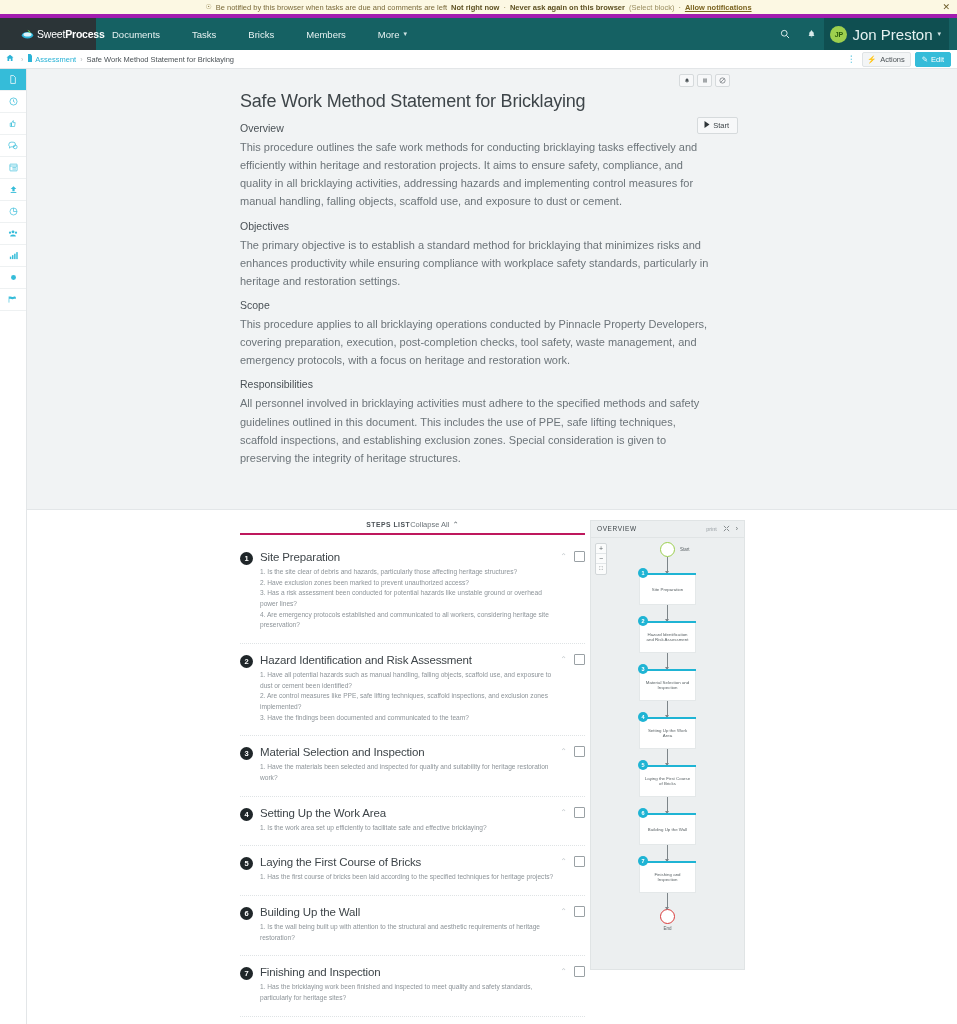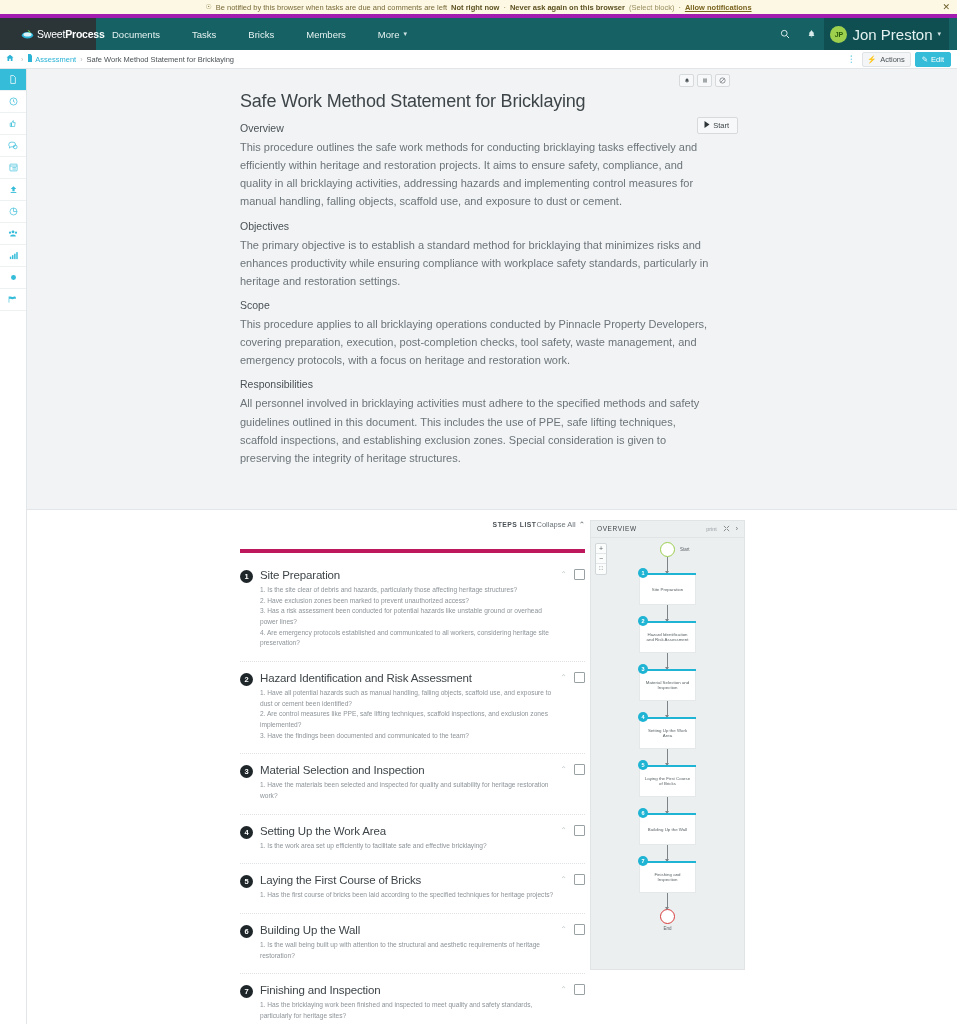--- a/index.html
+++ b/index.html
@@ -141,22 +141,22 @@
     position: absolute; right: -28px; top: 26px;
     background: #f7f8f9; border: 1px solid #d6dadc; border-radius: 2px;
     font-size: 7.5px; color: #3e4549; padding: 3px 8px 3px 6px; cursor: pointer;
     display: flex; align-items: center; gap: 3px;
   }
 
   
   .lower { display: flex; padding-top: 10px; }
   .steps-col { width: 345px; margin-left: 213px; }
   .steps-head {
-    display: flex; align-items: center; justify-content: flex-end;
-    border-bottom: 4px solid #be185d; padding-bottom: 20px; margin-bottom: 6px;
+    display: flex; align-items: center; justify-content: center;
+    border-bottom: 2px solid #be185d; padding-bottom: 4px; margin-bottom: 6px;
   }
   .steps-title {
     font-size: 6.8px; color: #4a5156; font-weight: bold; letter-spacing: 0.5px;
   }
   .collapse-all {
     font-size: 7.5px; color: #6c7479; cursor: pointer; display: flex;
     align-items: center; gap: 3px;
   }
   .step {
     padding: 10px 0 12px 0; border-bottom: 1px dotted #dfe3e5;

